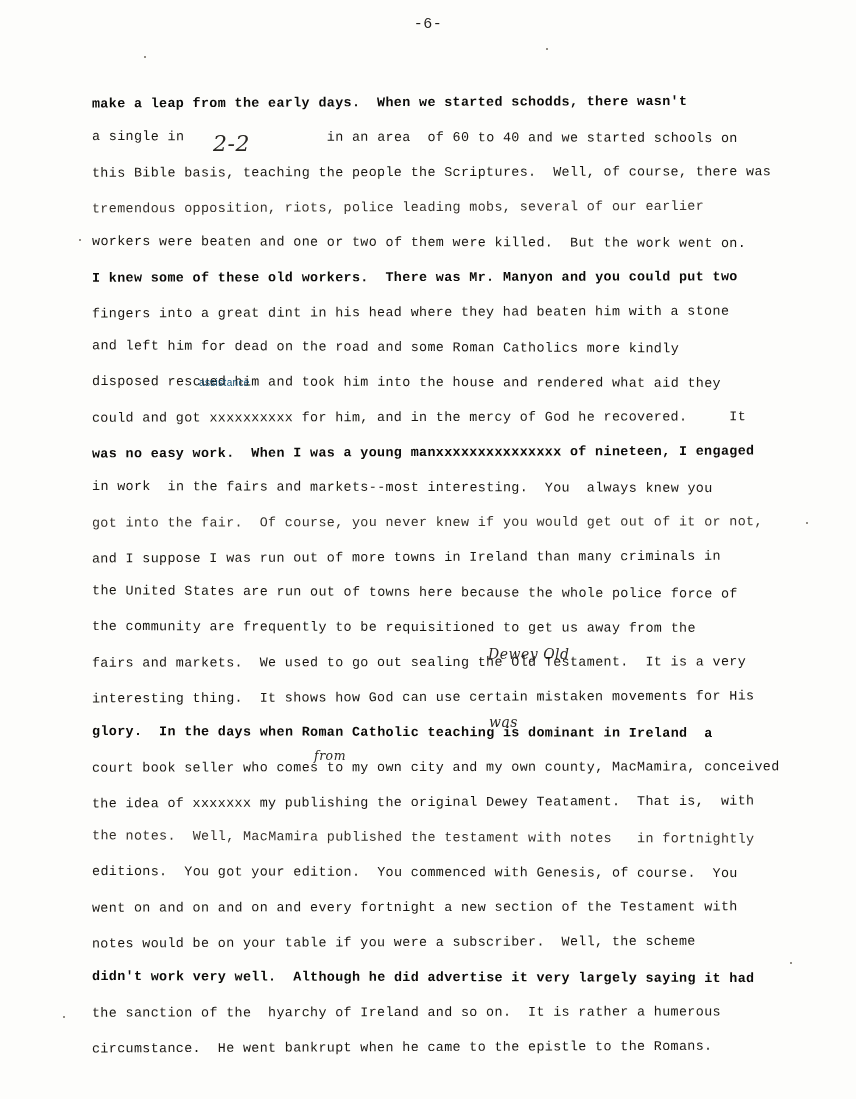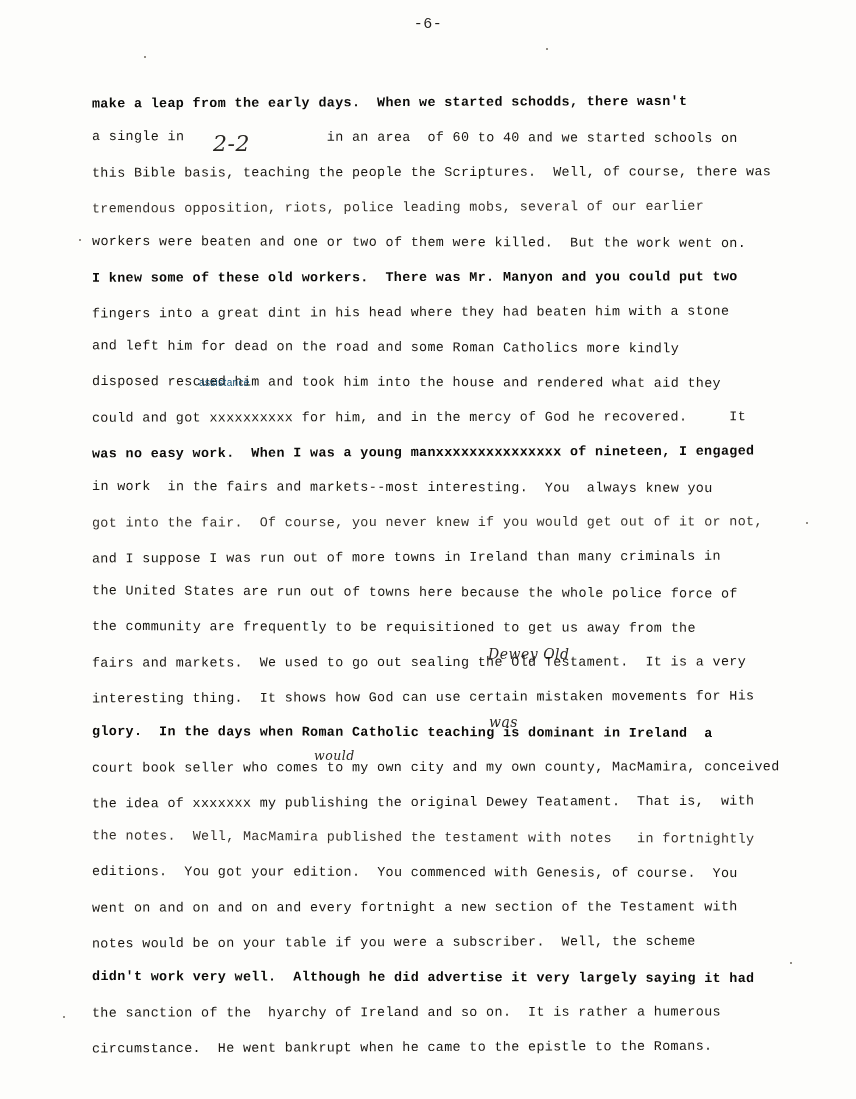--- a/index.html
+++ b/index.html
@@ -121,21 +121,21 @@
   </div>
 
   <div class="interline" style="left:199px; top:377px;">assistance</div>
 
   <div class="hand" style="left:213px; top:131px; font-size:22px;text-align:center;">2-2</div>
 
   <div class="hand" style="left:488px; top:646px;">Dewey Old</div>
 
   <div class="hand" style="left:489px; top:714px;font-style:italic;">was</div>
 
-  <div class="hand small" style="left:314px; top:748px;">would</div>
+  <div class="hand small" style="left:314px; top:748px;">from</div>
 
   <div class="speck" style="left:144px; top:56px; width:2px; height:2px;"></div>
   <div class="speck" style="left:546px; top:48px; width:2px; height:2px;"></div>
   <div class="speck" style="left:79px;  top:239px; width:2px; height:2px;"></div>
   <div class="speck" style="left:806px; top:522px; width:2px; height:2px;"></div>
   <div class="speck" style="left:63px;  top:1016px; width:2px; height:2px;"></div>
   <div class="speck" style="left:790px; top:962px; width:2px; height:2px;"></div>
 
 </div>
 

